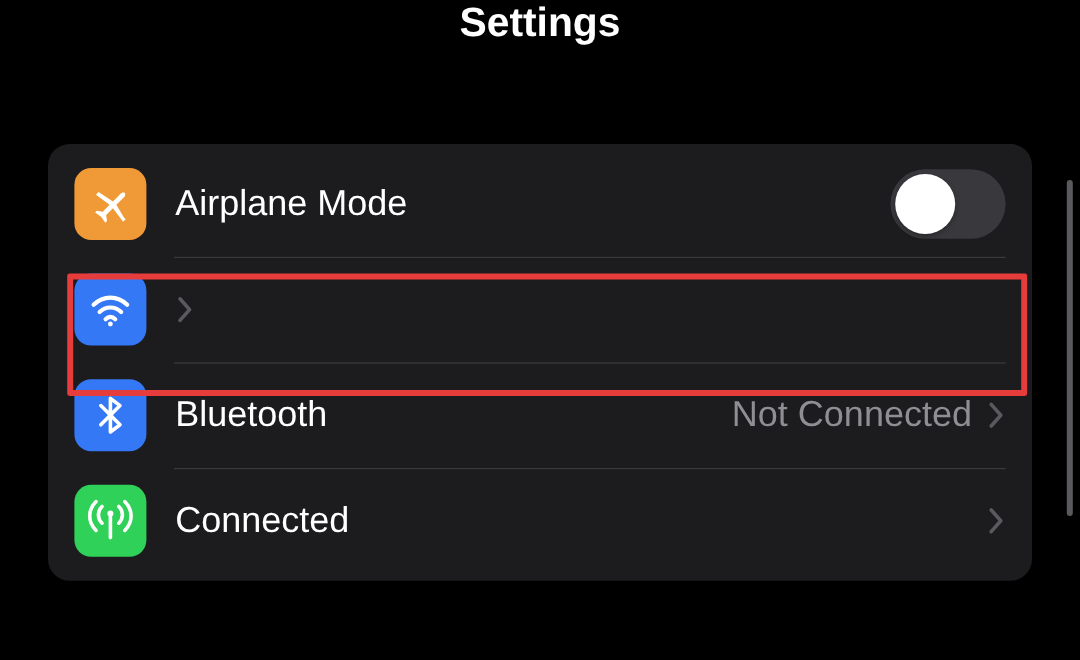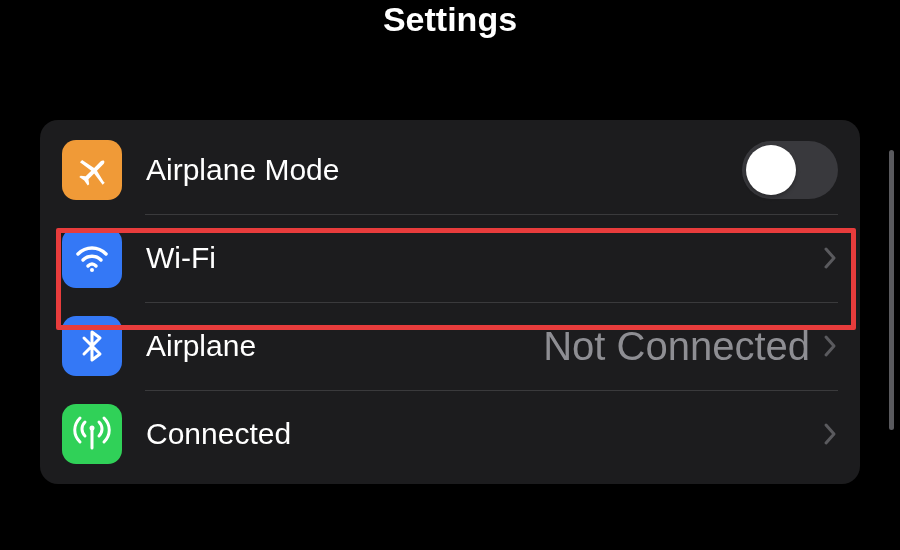--- a/index.html
+++ b/index.html
@@ -69,21 +69,21 @@
     .icon-bluetooth { background: #3478f6; }
     .icon-cellular { background: #30d158; }
     .row-label {
       color: #fff;
       font-size: 30px;
       font-weight: 400;
       flex: 1;
     }
     .row-value {
       color: #8e8e93;
-      font-size: 40px;
+      font-size: 30px;
       font-weight: 400;
       margin-right: 12px;
     }
     .chevron {
       color: #5a5a5e;
       flex-shrink: 0;
     }
     .toggle {
       width: 96px;
       height: 58px;
@@ -141,33 +141,32 @@
 
   <div class="settings-row">
     <div class="row-icon icon-wifi">
       <svg viewBox="0 0 40 40" fill="none" stroke="#fff" stroke-width="3.5" stroke-linecap="round">
         <path d="M6 16c8-8 20-8 28 0"></path>
         <path d="M11 22c5-5 13-5 18 0"></path>
         <path d="M16 28c2.5-2.5 5.5-2.5 8 0"></path>
         <circle cx="20" cy="32" r="2" fill="#fff" stroke="none"></circle>
       </svg>
     </div>
-    <div class="row-label">Wi-Fi</div>
     <svg class="chevron" width="16" height="26" viewBox="0 0 16 26" fill="none" stroke="currentColor" stroke-width="3" stroke-linecap="round" stroke-linejoin="round">
       <path d="M4 4l8 9-8 9"></path>
     </svg>
   </div>
 
   <div class="settings-row">
     <div class="row-icon icon-bluetooth">
       <svg viewBox="0 0 40 40" fill="none" stroke="#fff" stroke-width="3" stroke-linejoin="round" stroke-linecap="round">
         <path d="M12 12l16 16-8 6V6l8 6-16 16"></path>
       </svg>
     </div>
-    <div class="row-label">Airplane</div>
+    <div class="row-label">Bluetooth</div>
     <div class="row-value">Not Connected</div>
     <svg class="chevron" width="16" height="26" viewBox="0 0 16 26" fill="none" stroke="currentColor" stroke-width="3" stroke-linecap="round" stroke-linejoin="round">
       <path d="M4 4l8 9-8 9"></path>
     </svg>
   </div>
 
   <div class="settings-row">
     <div class="row-icon icon-cellular">
       <svg viewBox="0 0 40 40" fill="none" stroke="#fff" stroke-width="3" stroke-linecap="round">
         <line x1="20" y1="14" x2="20" y2="34"></line>

